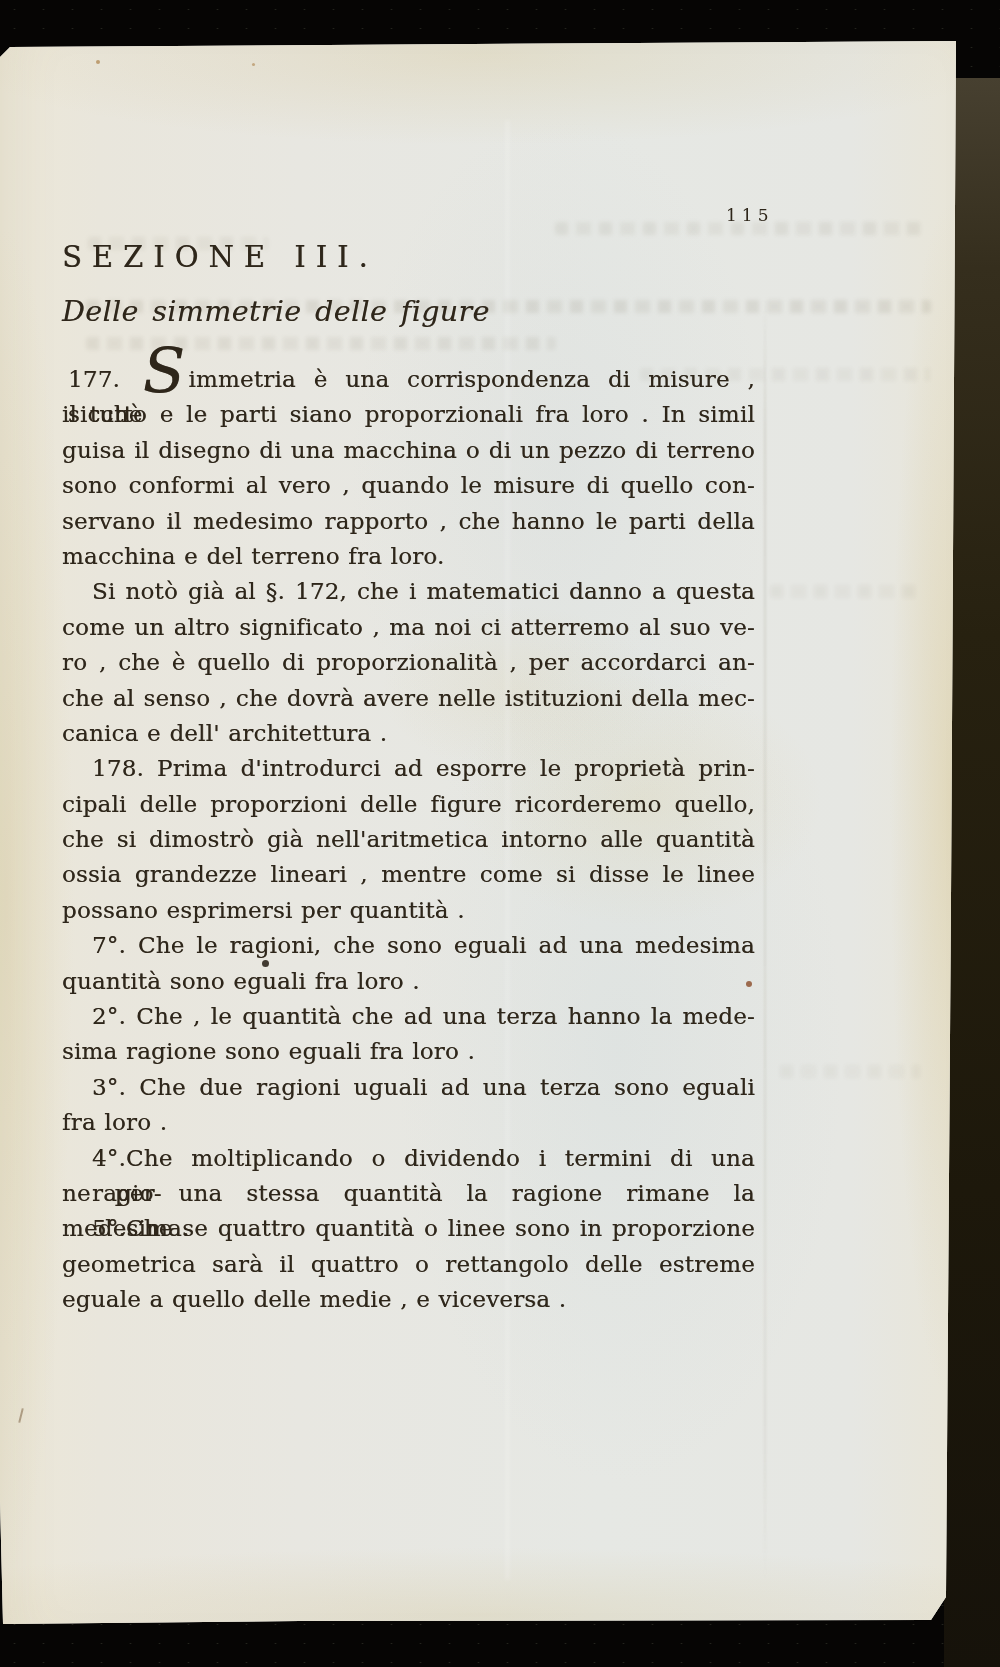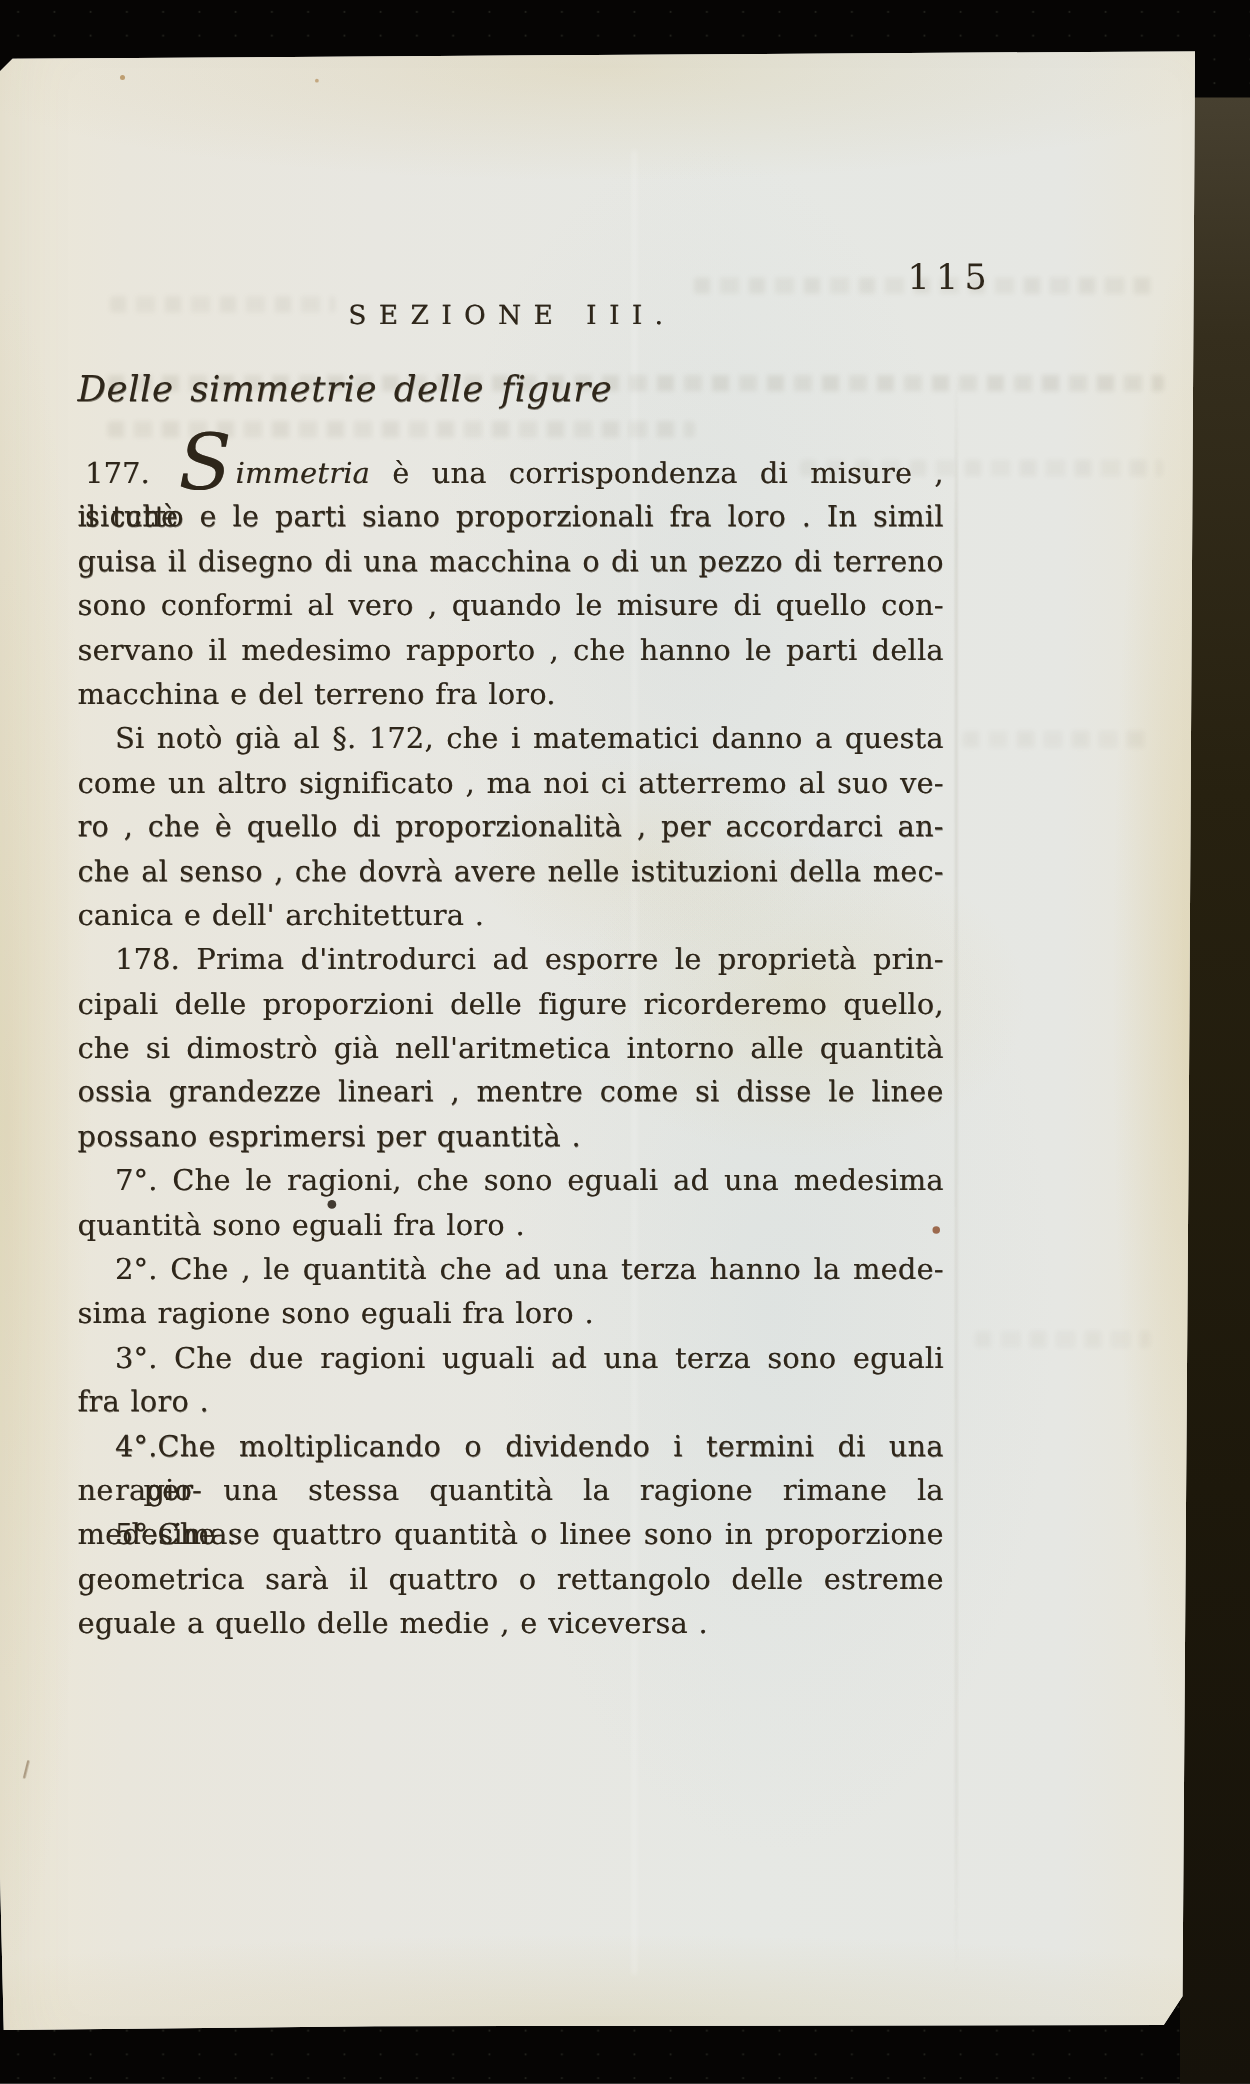--- a/index.html
+++ b/index.html
@@ -43,37 +43,37 @@
   .crease-b{position:absolute;left:506px;top:120px;height:1460px;width:3px;
     background:rgba(255,255,255,.28);filter:blur(2px);}
   .ghost{position:absolute;height:13px;border-radius:3px;filter:blur(2.2px);opacity:.5;
     background:repeating-linear-gradient(90deg,
       rgba(125,118,96,.25) 0 13px,transparent 13px 21px,
       rgba(125,118,96,.20) 21px 36px,transparent 36px 44px);}
   .blot{position:absolute;border-radius:50%;}
   .mark-comma{position:absolute;left:20px;top:1408px;width:2px;height:15px;
     background:rgba(125,100,70,.55);transform:rotate(14deg);border-radius:2px;filter:blur(.4px);}
   
-  .page-number{position:absolute;left:726px;top:205px;font-size:28px;letter-spacing:5px;}
-  .heading{position:absolute;left:62px;top:240px;width:695px;text-align:center;
-    font-size:21px;letter-spacing:10px;
+  .page-number{position:absolute;left:726px;top:205px;font-size:17px;letter-spacing:5px;}
+  .heading{position:absolute;left:62px;top:240px;width:695px;
+    font-size:29px;letter-spacing:10px;
     text-shadow:.4px .4px .5px rgba(46,38,26,.65);}
   .subtitle{position:absolute;left:62px;top:295px;width:640px;
     font-style:italic;font-size:28.5px;word-spacing:4px;letter-spacing:.4px;
     text-shadow:.3px .3px .4px rgba(46,38,26,.55);}
   .body-text{position:absolute;left:62px;top:362px;width:693px;
     font-size:23px;line-height:35.4px;word-spacing:1px;letter-spacing:.2px;
     text-shadow:.3px .3px .4px rgba(46,38,26,.6);}
   .bline{height:35.4px;text-align:justify;text-align-last:justify;white-space:normal;}
   .bline.pl{text-align-last:left;}
   .bline.ind{padding-left:30px;}
   .bline.first{padding-left:6px;}
   .initS{font-style:italic;font-size:62px;line-height:0;display:inline-block;
     position:relative;top:5px;margin:0 3px 0 5px;}
-  .it{font-style:italic;}
+  .it{}
 </style>
 </head>
 <body>
 
 <div class="speckles"></div>
 <div class="band-right"></div>
 
 <div class="page">
 
   <div class="ghost" style="left:88px;top:237px;width:180px;opacity:.35"></div>

